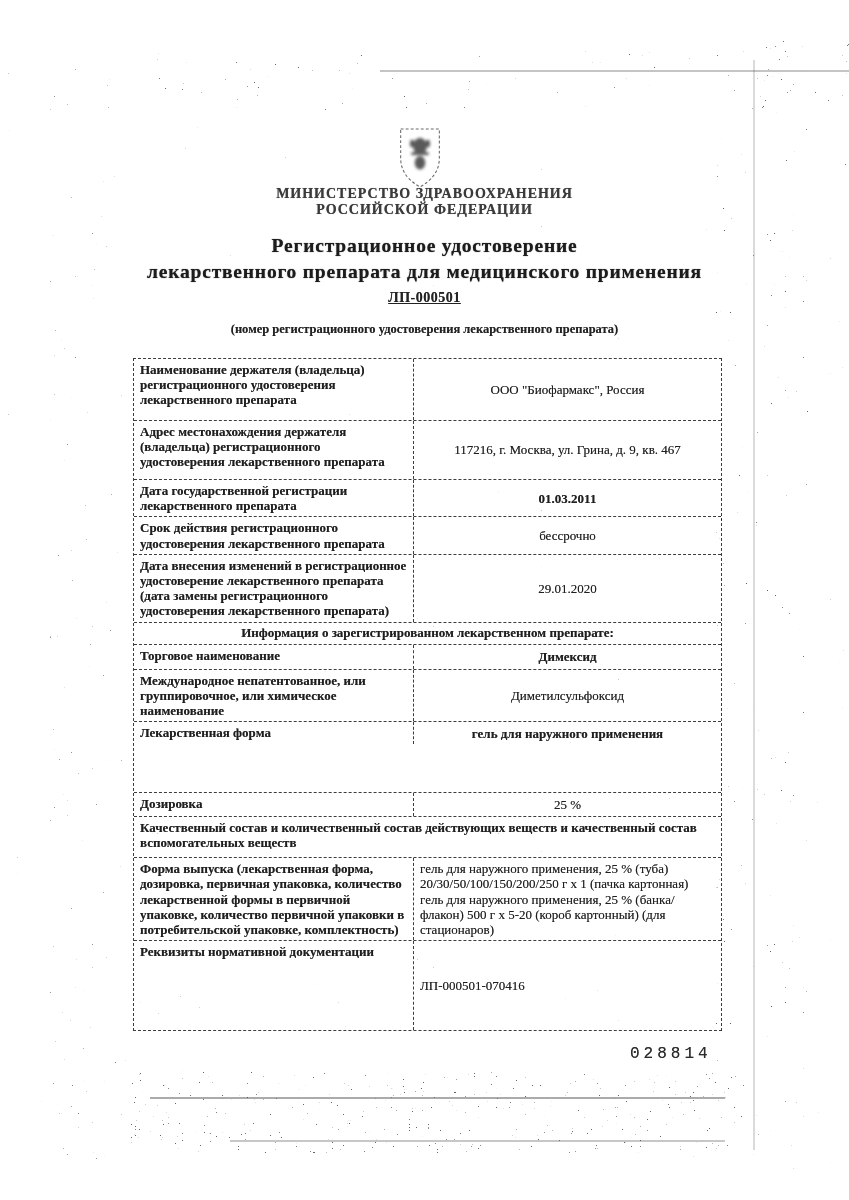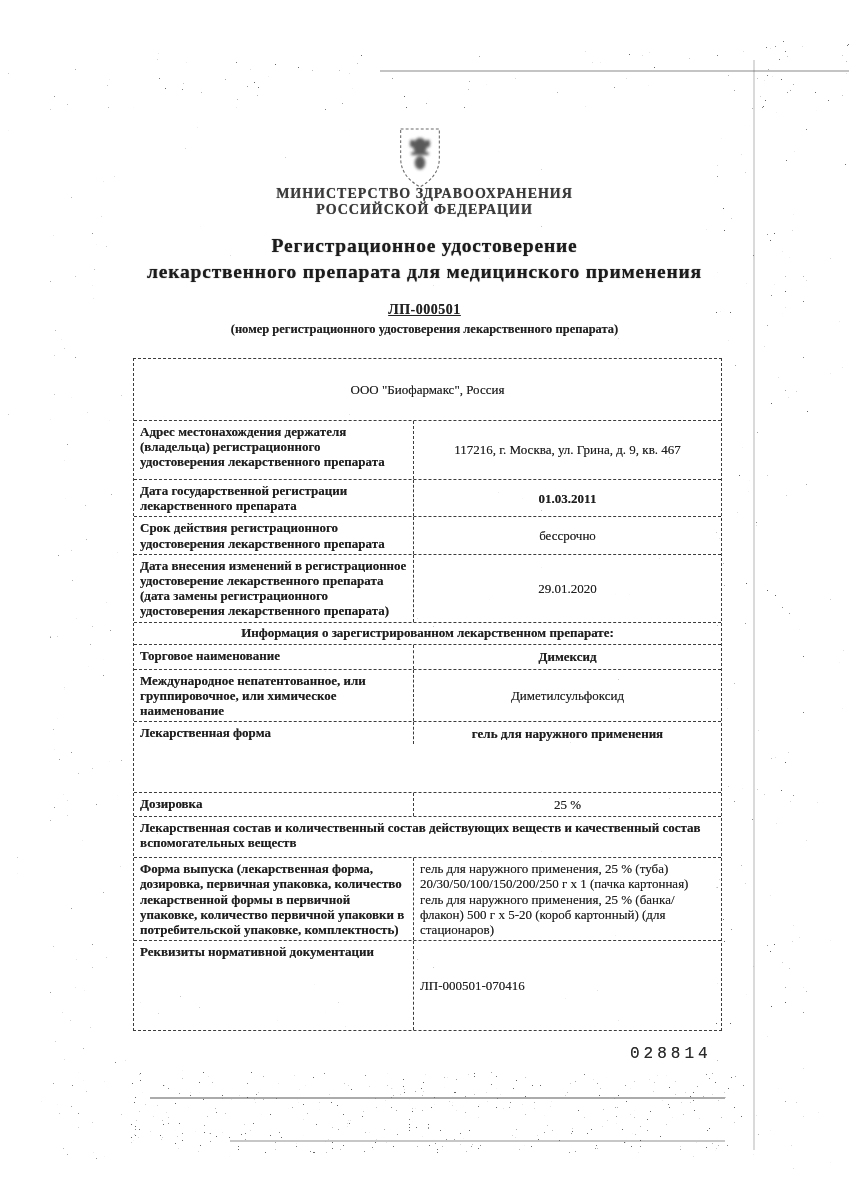--- a/index.html
+++ b/index.html
@@ -22,21 +22,21 @@
     letter-spacing:1px;color:#3a3a3a;
     text-shadow:0 0 0.7px rgba(40,40,40,0.65);
   }
   .doc-title{
     position:absolute;top:233px;left:0;width:100%;
     text-align:center;font-size:19.5px;font-weight:700;line-height:26px;
     letter-spacing:0.8px;color:#1c1c1c;
     text-shadow:0 0 1px rgba(20,20,20,0.75);
   }
   .reg-number{
-    position:absolute;top:302px;left:0;width:100%;
+    position:absolute;top:290px;left:0;width:100%;
     text-align:center;font-size:14px;font-weight:700;letter-spacing:0.5px;
     text-decoration:underline;color:#222;
     text-shadow:0 0 0.6px rgba(20,20,20,0.6);
   }
   .reg-caption{
     position:absolute;top:322px;left:0;width:100%;
     text-align:center;font-size:12.5px;font-weight:600;color:#222;
     text-shadow:0 0 0.5px rgba(20,20,20,0.5);
   }
 
@@ -148,20 +148,21 @@
     <div class="doc-title">
       <div>Регистрационное удостоверение</div>
       <div>лекарственного препарата для медицинского применения</div>
     </div>
 
     <div class="reg-number">ЛП-000501</div>
     <div class="reg-caption">(номер регистрационного удостоверения лекарственного препарата)</div>
 
     <div class="cert-table" id="cert-table">
         <div class="t-row">
+          <div class="cell label">Наименование держателя (владельца) регистрационного удостоверения лекарственного препарата</div>
           <div class="cell value">ООО "Биофармакс", Россия</div>
         </div>
         <div class="t-row">
           <div class="cell label">Адрес местонахождения держателя (владельца) регистрационного удостоверения лекарственного препарата</div>
           <div class="cell value">117216, г. Москва, ул. Грина, д. 9, кв. 467</div>
         </div>
         <div class="t-row">
           <div class="cell label">Дата государственной регистрации лекарственного препарата</div>
           <div class="cell value bold">01.03.2011</div>
         </div>
@@ -186,21 +187,21 @@
         </div>
         <div class="t-row">
           <div class="cell label">Лекарственная форма</div>
           <div class="cell value bold">гель для наружного применения</div>
         </div>
         <div class="t-row">
           <div class="cell label">Дозировка</div>
           <div class="cell value">25 %</div>
         </div>
         <div class="t-row full-bold">
-          <div class="cell fullw">Лекарственная состав и количественный состав действующих веществ и качественный состав вспомогательных веществ</div>
+          <div class="cell fullw">Качественный состав и количественный состав действующих веществ и качественный состав вспомогательных веществ</div>
         </div>
         <div class="t-row">
           <div class="cell label">Форма выпуска (лекарственная форма, дозировка, первичная упаковка, количество лекарственной формы в первичной упаковке, количество первичной упаковки в потребительской упаковке, комплектность)</div>
           <div class="cell value left">гель для наружного применения, 25 % (туба) 20/30/50/100/150/200/250 г х 1 (пачка картонная) гель для наружного применения, 25 % (банка/флакон) 500 г х 5-20 (короб картонный) (для стационаров)</div>
         </div>
         <div class="t-row">
           <div class="cell label">Реквизиты нормативной документации</div>
           <div class="cell value left">ЛП-000501-070416</div>
         </div>
       </div>

